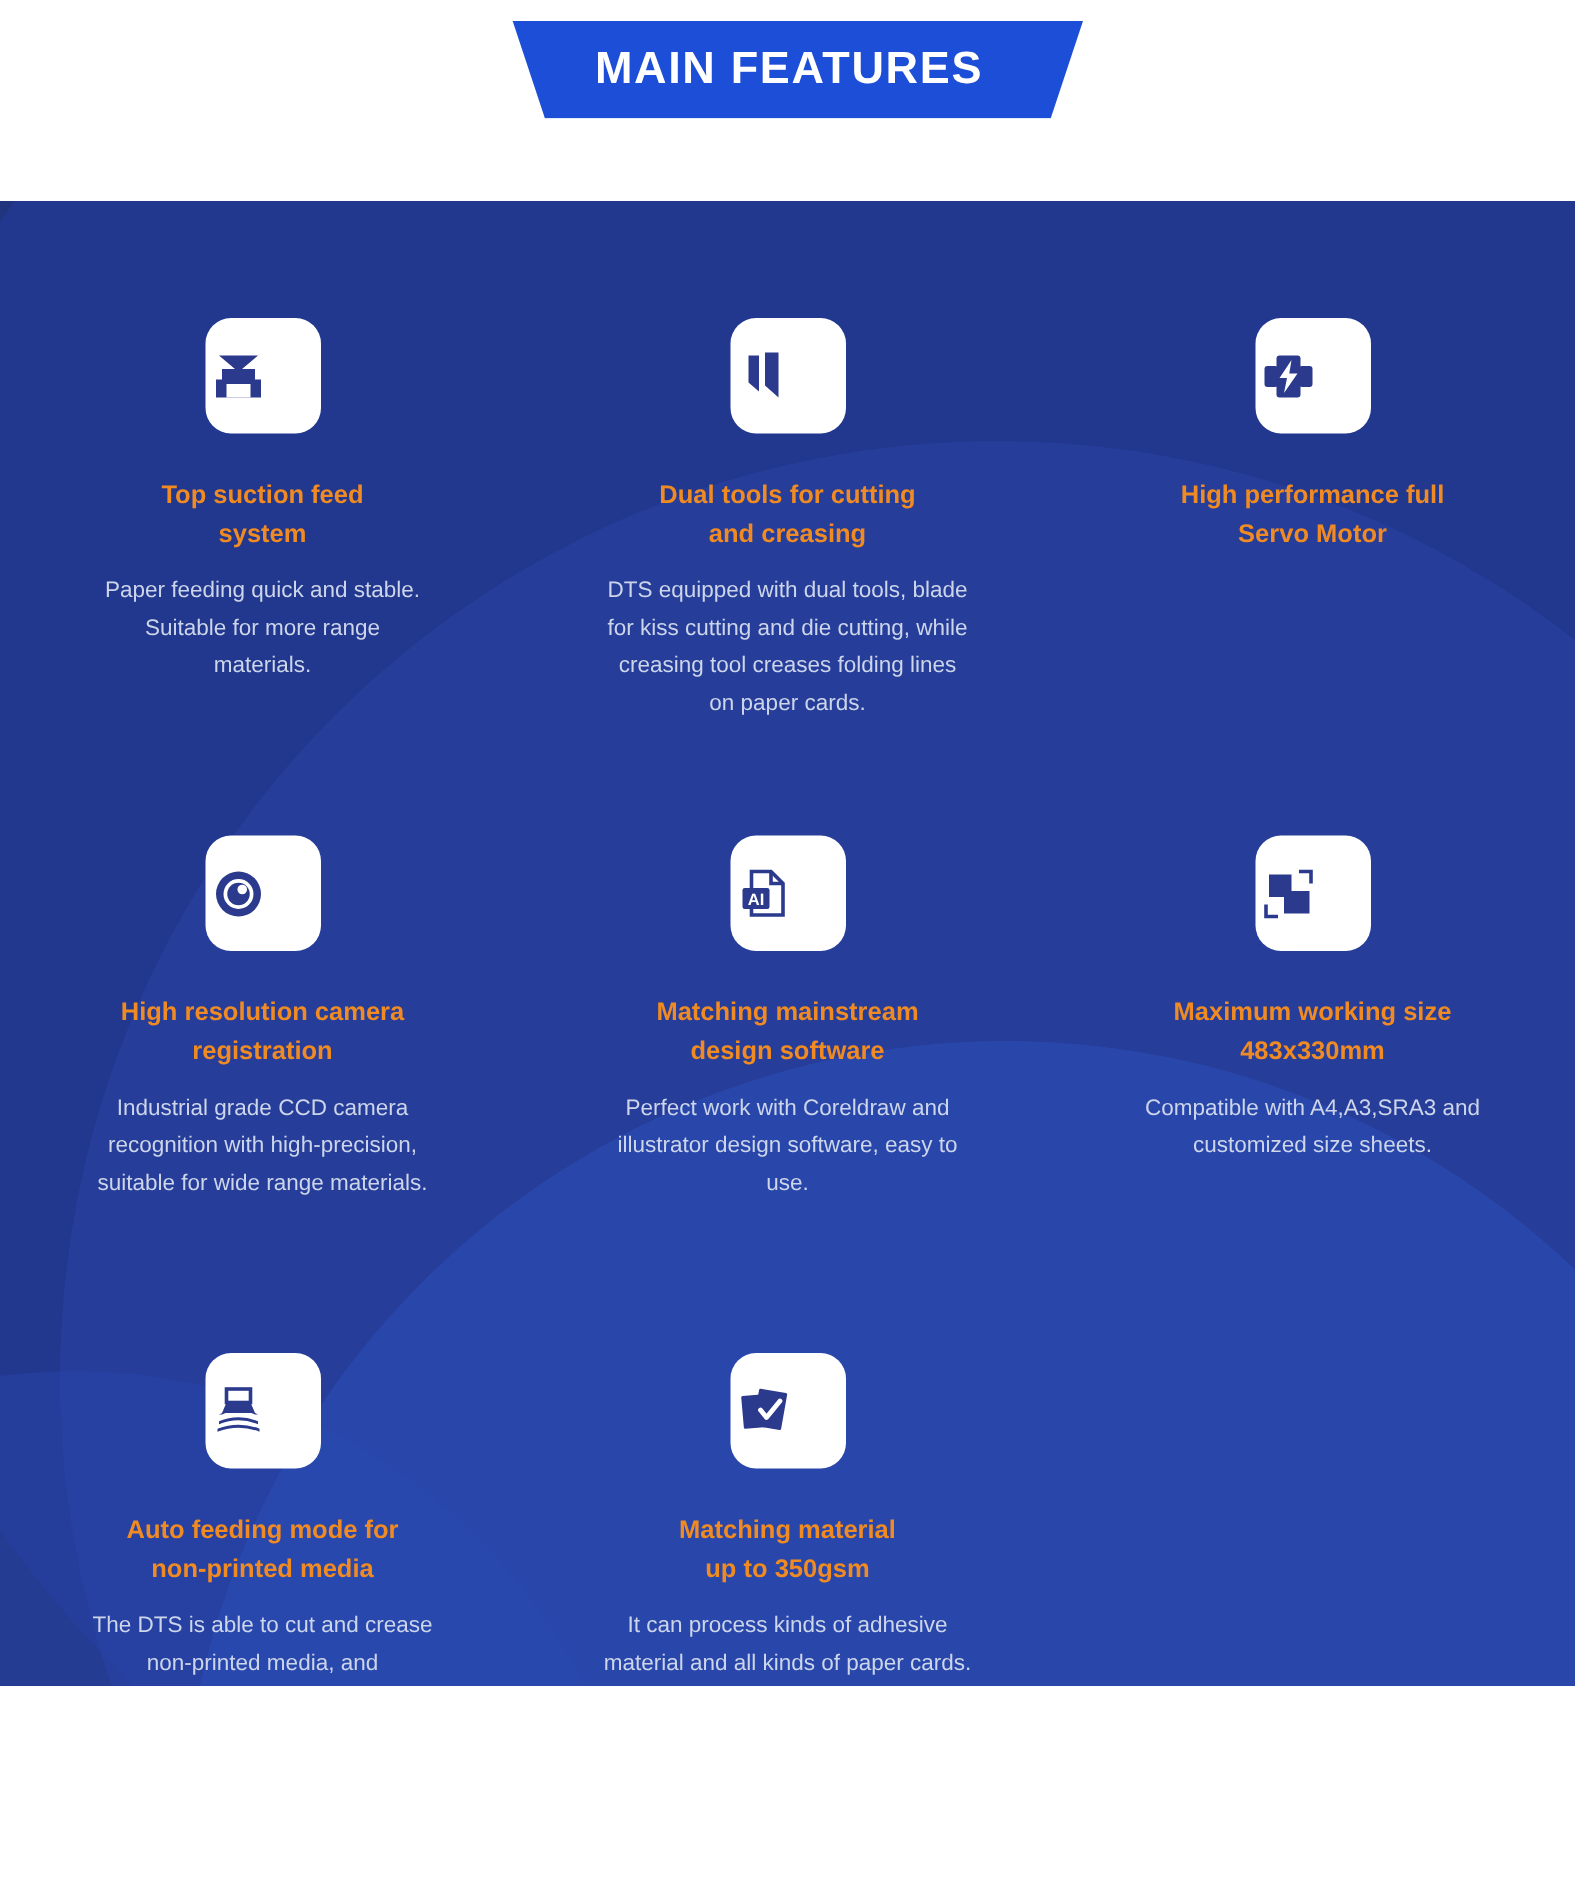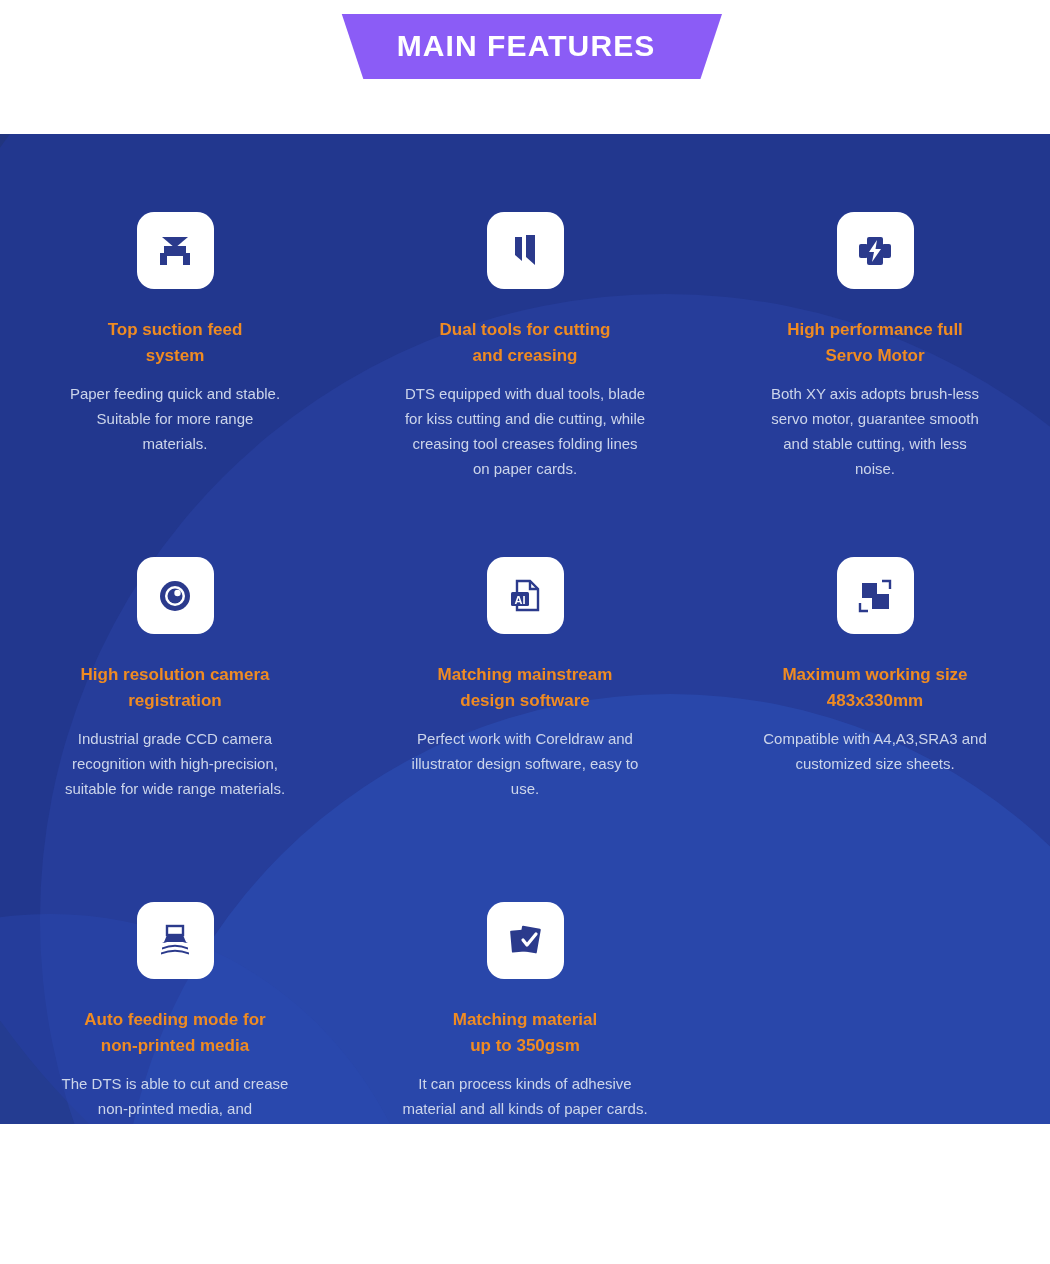--- a/index.html
+++ b/index.html
@@ -22,21 +22,21 @@
     width: 1050px;
     height: 134px;
     background: #ffffff;
   }
   #banner {
     position: absolute;
     left: 330px;
     top: 14px;
     width: 392px;
     height: 65px;
-    background: #8b5cf6;
+    background: #1d4ed8;
     -webkit-clip-path: polygon(3.0% 0%, 100% 0%, 94.5% 100%, 8.5% 100%);
     clip-path: polygon(3.0% 0%, 100% 0%, 94.5% 100%, 8.5% 100%);
     display: flex;
     align-items: center;
     justify-content: center;
   }
   #banner-title {
     color: #ffffff;
     font-size: 30px;
     font-weight: bold;
@@ -107,21 +107,21 @@
     align-items: center;
     text-align: center;
   }
   .icon-tile {
     width: 77px;
     height: 77px;
     background: #ffffff;
     border-radius: 17px;
     display: flex;
     align-items: center;
-    justify-content: center;
+    justify-content: flex-start;
     margin-bottom: 28px;
     flex: none;
   }
   .icon-tile svg { display: block; }
   .feature-title {
     color: #ef8b22;
     font-size: 17px;
     font-weight: bold;
     line-height: 26px;
     white-space: pre-line;
@@ -187,24 +187,20 @@
       <div class="icon-tile">
         <svg width="44" height="44" viewBox="0 0 44 44" fill="#2b3a8c">
           <rect x="14" y="8" width="16" height="28" rx="2"></rect>
           <rect x="6" y="15" width="9" height="14" rx="2"></rect>
           <rect x="29" y="15" width="9" height="14" rx="2"></rect>
           <path d="M24 11 L16 23 L21 23 L19 33 L28 20 L22.5 20 Z" fill="#ffffff"></path>
         </svg>
       </div>
       <div class="feature-title">High performance full
 Servo Motor</div>
-      <div class="feature-desc">Both XY axis adopts brush-less
-servo motor, guarantee smooth
-and stable cutting, with less
-noise.</div>
     </div>
 
     <div class="feature">
       <div class="icon-tile">
         <svg width="44" height="44" viewBox="0 0 44 44" fill="#2b3a8c">
           <circle cx="22" cy="22" r="15"></circle>
           <circle cx="22" cy="22" r="10" fill="#ffffff"></circle>
           <circle cx="22" cy="22" r="7.5"></circle>
           <circle cx="24.5" cy="19" r="3.2" fill="#ffffff"></circle>
         </svg>

